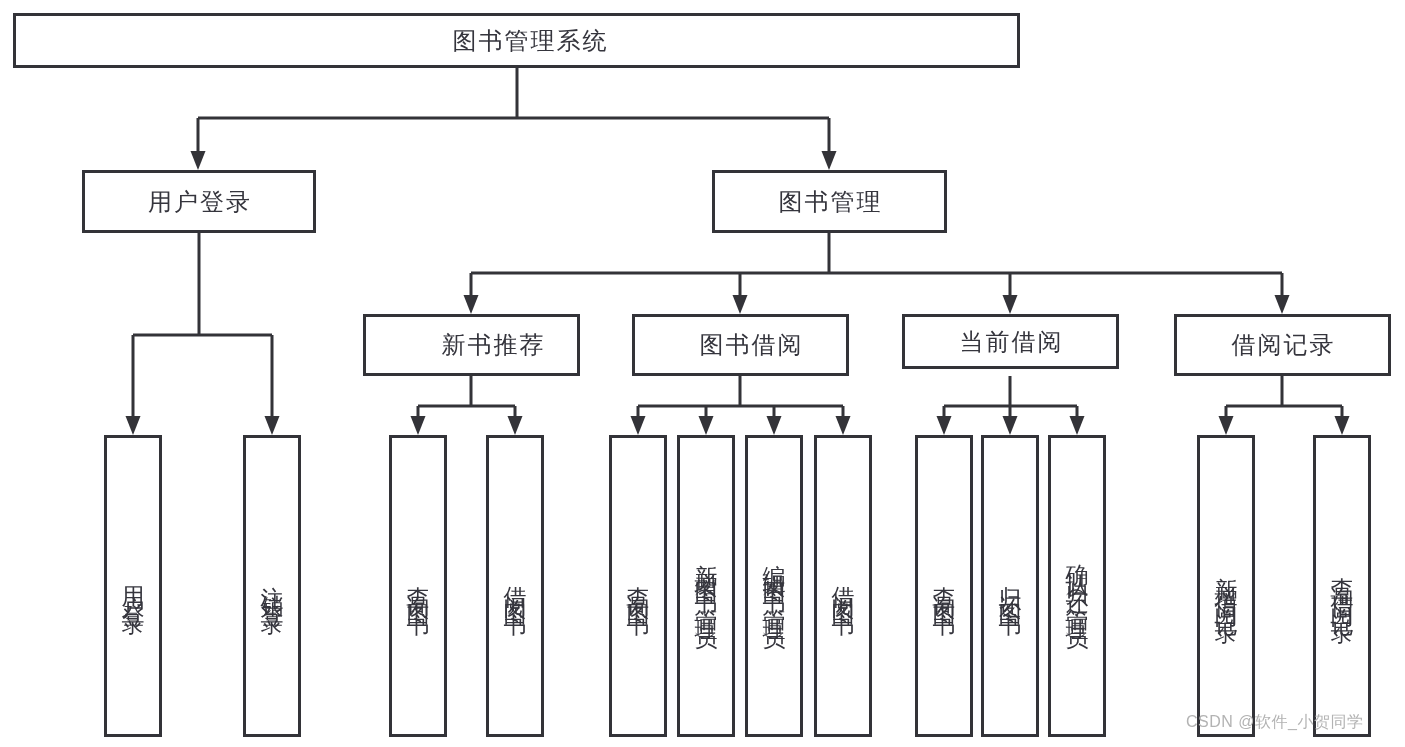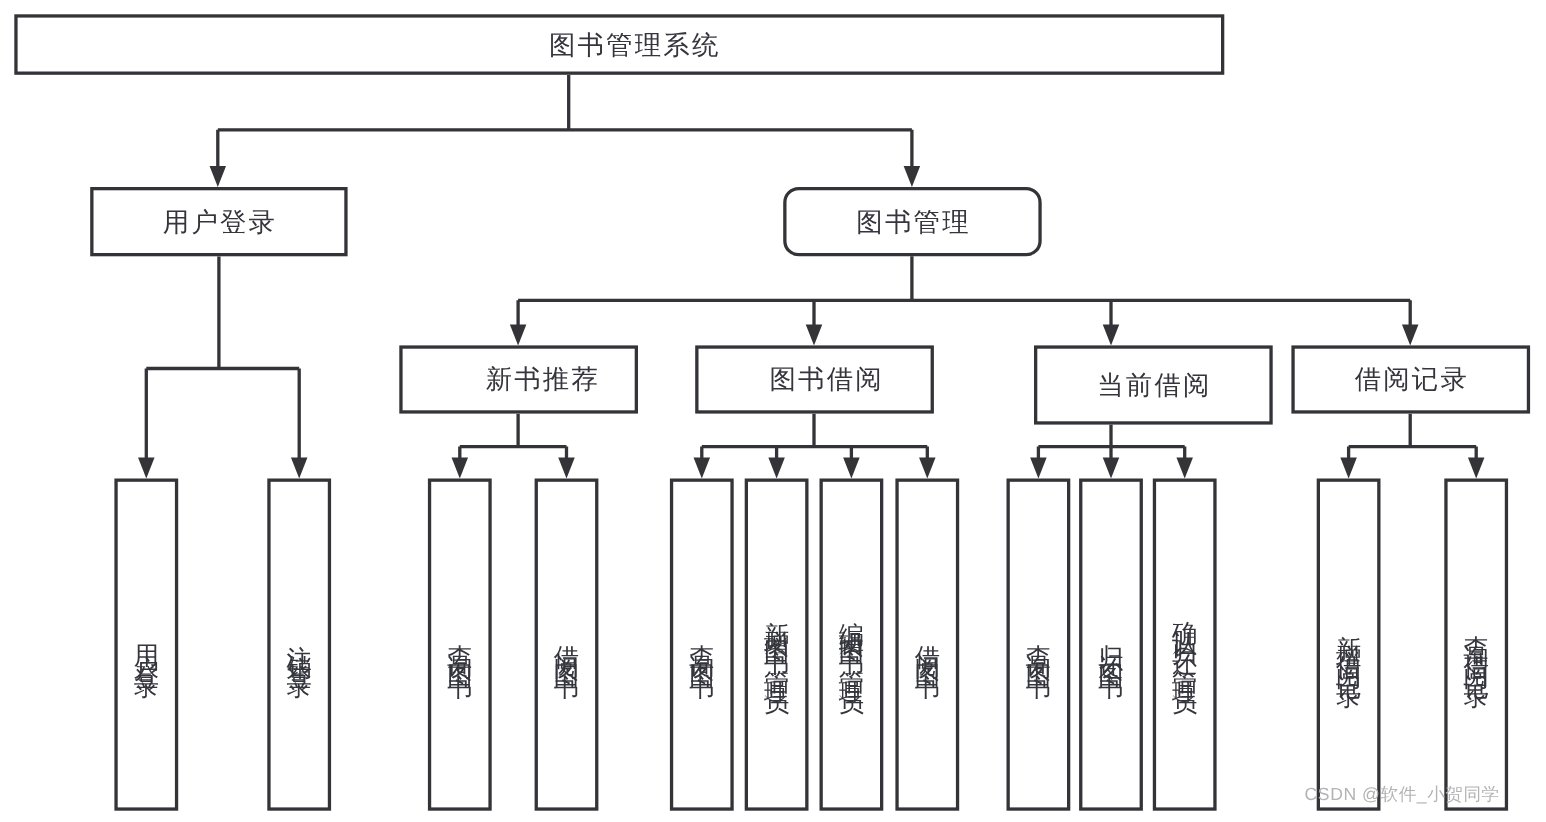--- a/index.html
+++ b/index.html
@@ -33,21 +33,21 @@
     z-index: 2;
   }
   .hbox {
     font-size: 24px;
     letter-spacing: 2px;
     text-indent: 2px;
     white-space: nowrap;
   }
   .root-box {
     left: 13px; top: 13px;
-    width: 1100px; height: 55px; padding-left: 26px;
+    width: 1007px; height: 55px; padding-left: 26px;
   }
   .vbox {
     top: 435px;
     width: 58px;
     height: 302px;
     font-size: 23px;
     letter-spacing: 9px;
     writing-mode: vertical-rl;
     text-orientation: mixed;
     line-height: 1;
@@ -108,31 +108,31 @@
     </g>
   </svg>
 
   <div class="box hbox root-box">
     <span>图书管理系统</span>
   </div>
 
   <div class="box hbox" style="left:82px; top:170px; width:234px; height:63px;">
     <span>用户登录</span>
   </div>
-  <div class="box hbox" style="left:712px; top:170px; width:235px; height:63px;border-radius:14px;">
+  <div class="box hbox" style="left:712px; top:170px; width:235px; height:63px;">
     <span>图书管理</span>
   </div>
 
   <div class="box hbox" style="left:363px; top:314px; width:217px; height:62px;padding-left:42px;">
     <span>新书推荐</span>
   </div>
   <div class="box hbox" style="left:632px; top:314px; width:217px; height:62px;padding-left:20px;">
     <span>图书借阅</span>
   </div>
-  <div class="box hbox" style="left:940px; top:314px; width:217px; height:72px;">
+  <div class="box hbox" style="left:902px; top:314px; width:217px; height:55px;">
     <span>当前借阅</span>
   </div>
   <div class="box hbox" style="left:1174px; top:314px; width:217px; height:62px;">
     <span>借阅记录</span>
   </div>
 
   <div class="box vbox" style="left:104px;">
     <span>用户登录</span>
   </div>
   <div class="box vbox" style="left:243px;">

